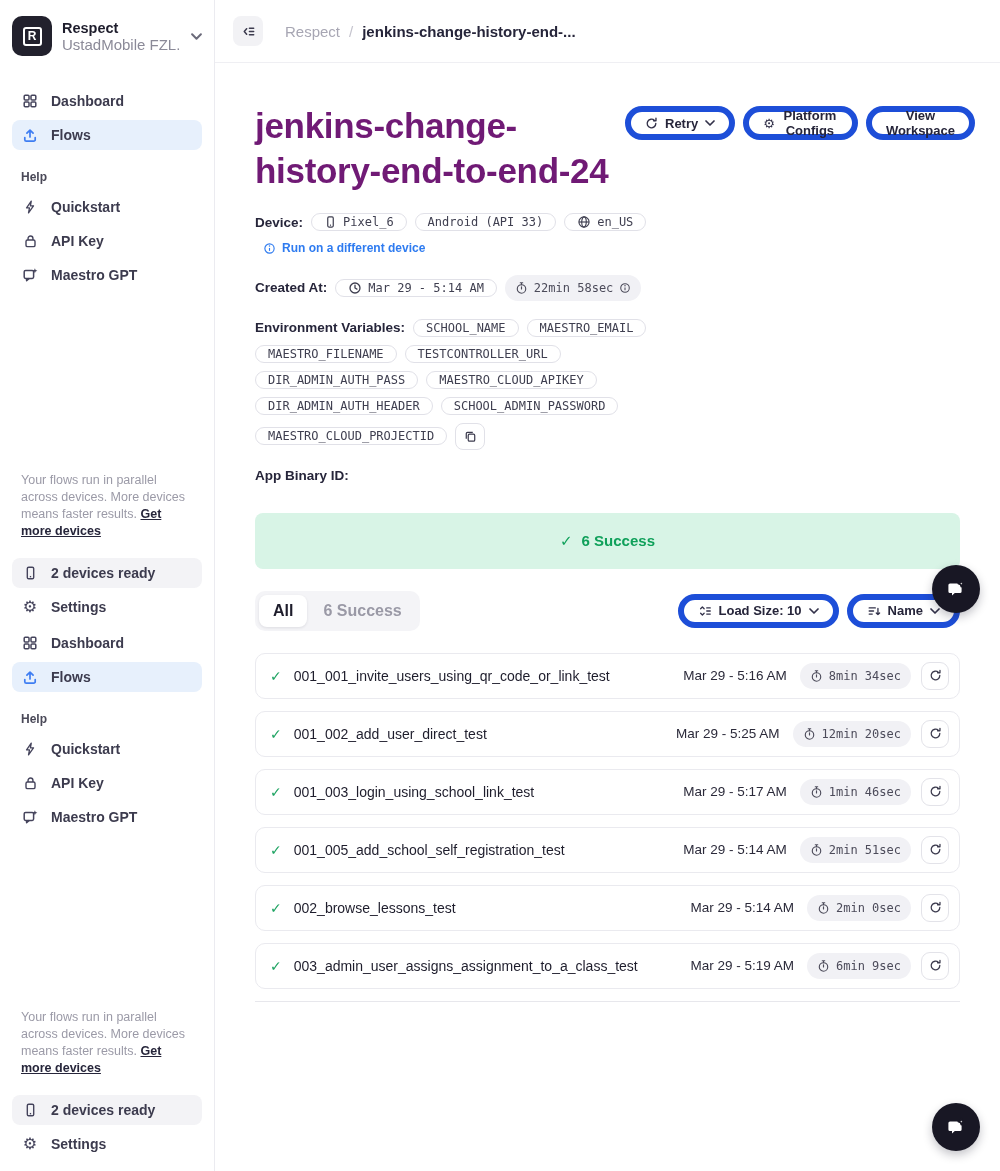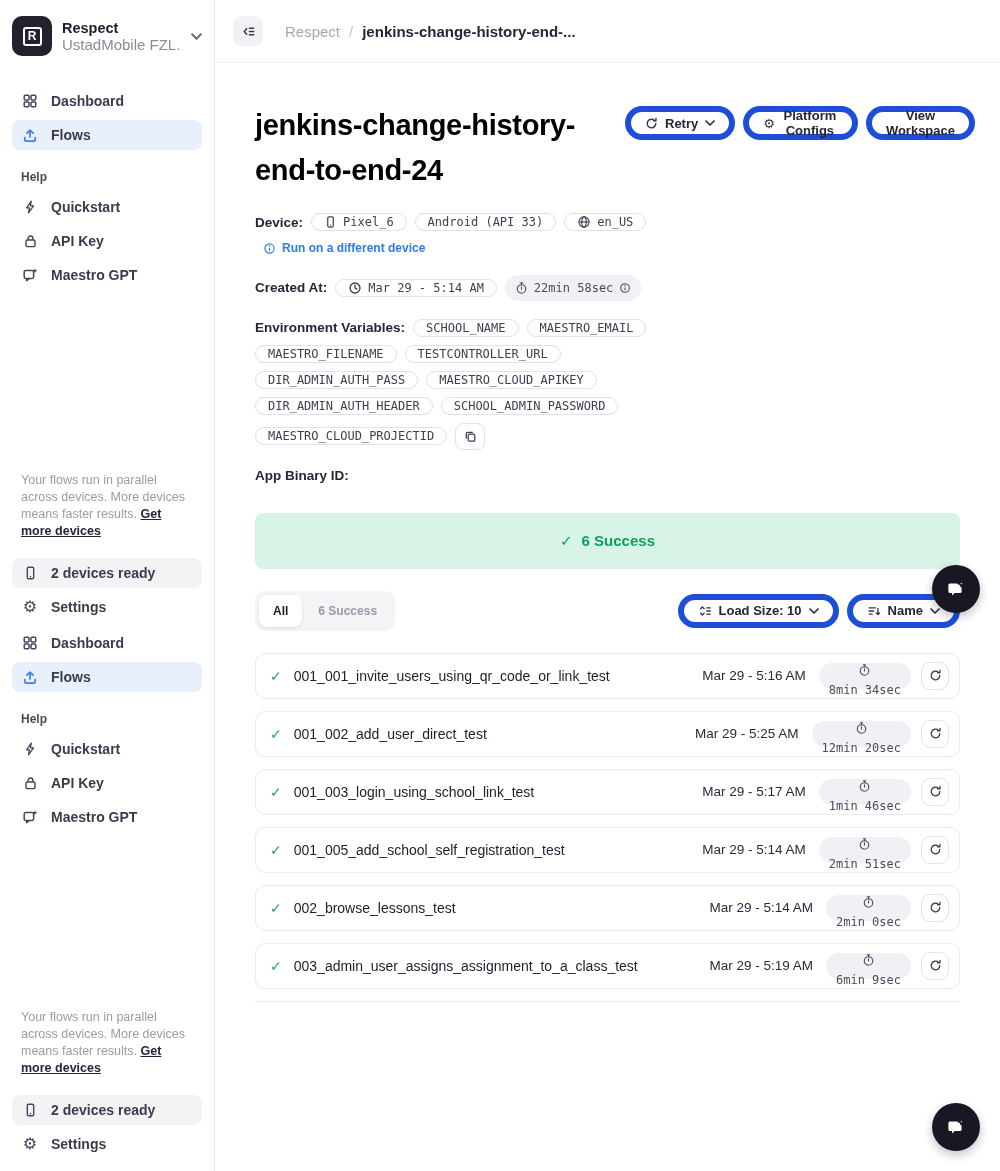--- a/index.html
+++ b/index.html
@@ -43,21 +43,21 @@
   .topbar { height:63px; display:flex; align-items:center; padding-left:18px; border-bottom:1px solid #efeff3; }
   .collapse-btn { width:30px; height:30px; border:none; background:#f2f2f5; border-radius:8px; display:flex; align-items:center; justify-content:center; color:#3c3b4e; cursor:pointer; }
   .crumbs { display:flex; align-items:center; gap:9px; margin-left:22px; font-size:15px; }
   .crumb-root { color:#a7a6b3; cursor:pointer; }
   .crumb-sep { color:#c4c3cd; }
   .crumb-cur { color:#26253a; font-weight:bold; }
 
   .content { padding:0 25px 0 40px; }
 
   .title-row { display:flex; align-items:flex-start; margin-top:40px; }
-  h1.page-title { width:370px; font-size:29px; line-height:45px; font-weight:bold; color:#000000; letter-spacing:-.3px; flex:none; }
+  h1.page-title { width:370px; font-size:35px; line-height:45px; font-weight:bold; color:#701a75; letter-spacing:-.3px; flex:none; }
   .actions { margin-left:auto; display:flex; gap:8px; margin-top:3px; }
   .btn {
     display:inline-flex; align-items:center; gap:7px; height:34px; padding:0 14px;
     background:#fff; border:6px solid #1d4ed8; border-radius:17px;
     font-family:"Liberation Sans",sans-serif; font-size:13px; font-weight:bold; color:#26253a; cursor:pointer;
   }
   .btn svg, .btn .glyph { color:#33324a; }
 
   .meta-row { display:flex; flex-wrap:wrap; align-items:center; gap:8px; width:430px; }
   .meta-label { font-size:13.5px; font-weight:bold; color:#26253a; }
@@ -86,33 +86,33 @@
   .binary-pill .mini-btn { width:27px; height:24px; border-radius:7px; }
 
   .banner {
     margin-top:30px; width:705px; height:56px; background:#d8f4e6; border-radius:8px;
     display:flex; align-items:center; justify-content:center; gap:9px;
     color:#0fa05a; font-size:15px; font-weight:bold;
   }
 
   .controls { margin-top:22px; width:705px; display:flex; align-items:center; }
   .tabs { display:flex; align-items:center; background:#f4f4f7; border-radius:10px; padding:4px; gap:2px; }
-  .tab { height:32px; display:flex; align-items:center; padding:0 14px; border-radius:8px; font-size:12px; font-weight:bold; color:#9a99a6; cursor:pointer; }
+  .tab { height:32px; display:flex; align-items:center; padding:0 14px; border-radius:8px; font-size:16px; font-weight:bold; color:#9a99a6; cursor:pointer; }
   .tab.active { background:#fff; color:#1e1d2c; box-shadow:0 1px 3px rgba(20,20,40,.10); }
   .controls .right { margin-left:auto; display:flex; gap:8px; }
 
   .rows { margin-top:22px; width:705px; }
   .trow {
     height:46px; border:1px solid #eaeaef; border-radius:10px; margin-bottom:12px;
     display:flex; align-items:center; padding:0 10px 0 14px; background:#fff; cursor:pointer;
   }
   .trow .check { color:#1fa463; font-size:14px; font-weight:bold; margin-right:12px; }
   .trow .tname { font-size:14px; font-weight:normal; color:#1e1d2c; flex:1; min-width:0; white-space:nowrap; overflow:hidden; }
   .trow .tdate { font-size:13.5px; color:#2b2a3a; margin:0 13px 0 8px; white-space:nowrap; }
-  .trow .chip { margin-right:10px;flex-direction:column; }
+  .trow .chip { margin-right:10px; }
   .icon-btn { width:28px; height:28px; border:1px solid #e3e3e9; border-radius:9px; background:#fff; display:flex; align-items:center; justify-content:center; color:#3c3b4e; cursor:pointer; flex:none; }
   .divider { width:705px; border-top:1px solid #e7e7ec; margin-top:12px; }
 
   .fab {
     position:absolute; left:932px; width:48px; height:48px; border-radius:50%;
     background:#181724; border:none; display:flex; align-items:center; justify-content:center;
     box-shadow:0 4px 10px rgba(20,20,40,.25); cursor:pointer; z-index:5;
   }
   .fab.one { top:565px; } .fab.two { top:1103px; }
 </style>

